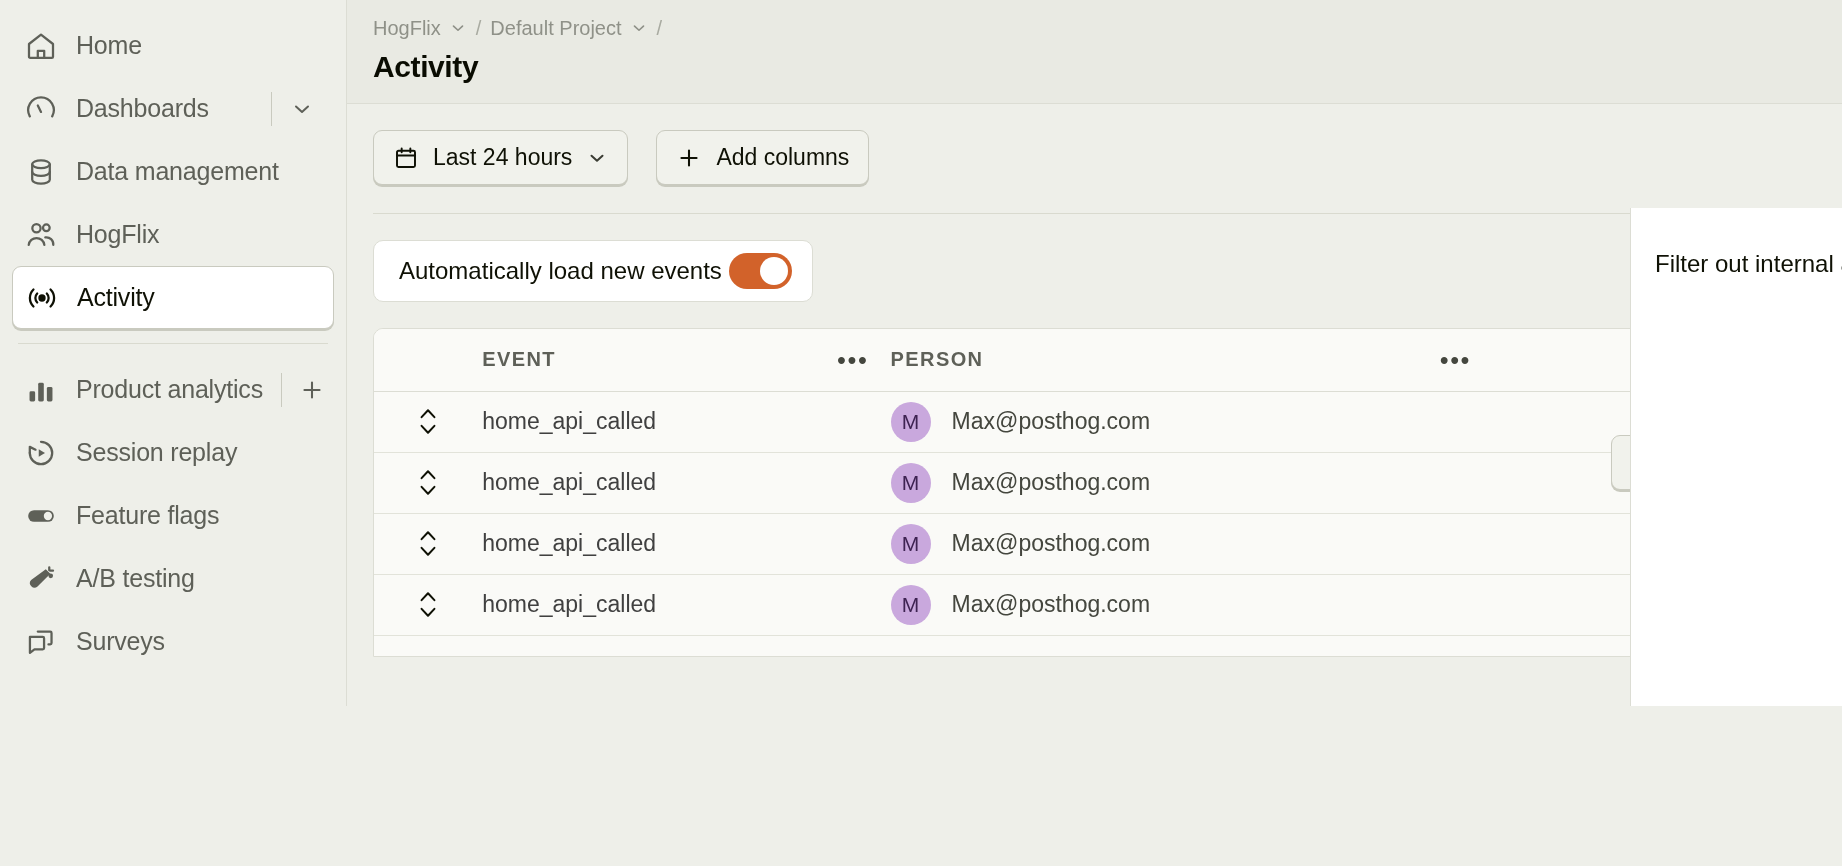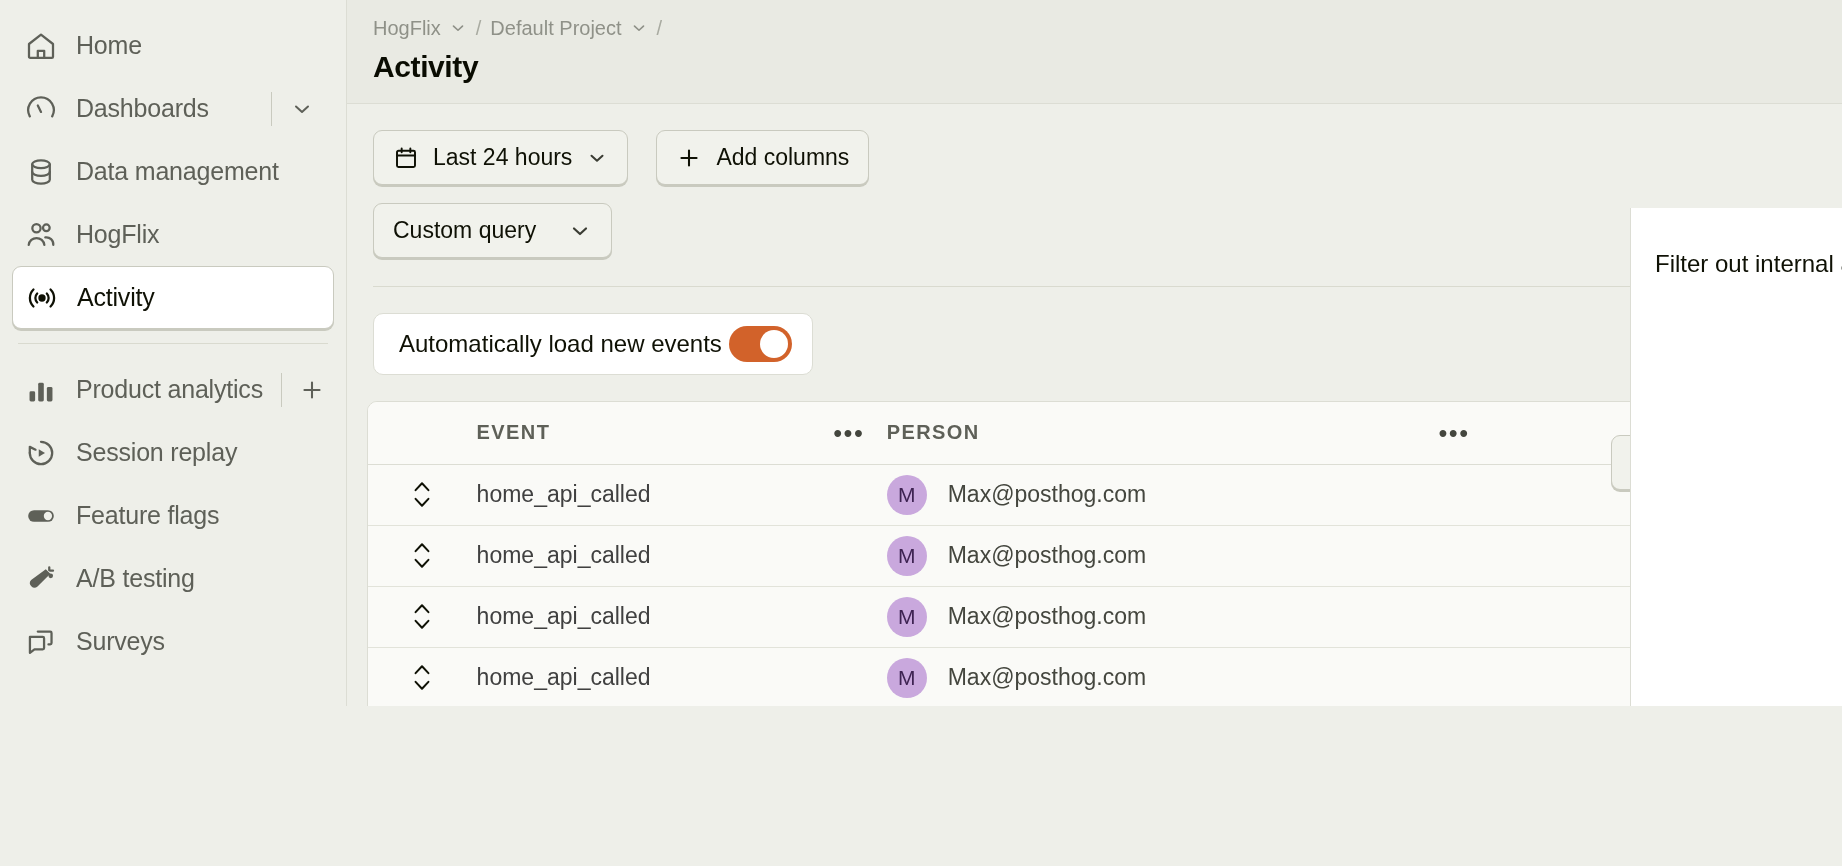--- a/index.html
+++ b/index.html
@@ -159,21 +159,21 @@
     background: #ffffff;
   }
   .configure-btn {
     position: absolute;
     left: 1264px;
     top: 331px;
   }
 
   
   .table-wrap {
-    margin: 26px 0 0 20px;
+    margin: 26px 0 0 26px;
     background: #fafaf7;
     border: 1.5px solid #dcddd4;
     border-radius: 10px 10px 0 0;
     overflow: hidden;
     height: 329px;
   }
   table { width: 100%; border-collapse: collapse; table-layout: fixed; }
   thead th {
     height: 62px;
     font-size: 20px;
@@ -426,30 +426,20 @@
         <button class="btn">
           <span style="display:flex">
             <svg width="26" height="26" viewBox="0 0 24 24" fill="none" stroke="#0f1105" stroke-width="1.9" stroke-linecap="round">
                 <path d="M12 5v14M5 12h14"></path>
               </svg>
           </span>
           <span>Add columns</span>
         </button>
       </div>
 
-      <div class="filters-row2">
-        <button class="btn">
-          <span>Custom query</span>
-          <span class="chev" style="margin-left:18px">
-            <svg width="24" height="24" viewBox="0 0 24 24" fill="none" stroke="currentColor" stroke-width="2.2" stroke-linecap="round" stroke-linejoin="round">
-                <path d="M6 9.5 12 15l6-5.5"></path>
-              </svg>
-          </span>
-        </button>
-      </div>
 
       <div class="divider-h"></div>
 
       <div class="actions-row">
 
         <div class="toggle-card">
           <span>Automatically load new events</span>
           <span class="switch">
             <span class="knob"></span>
           </span>

